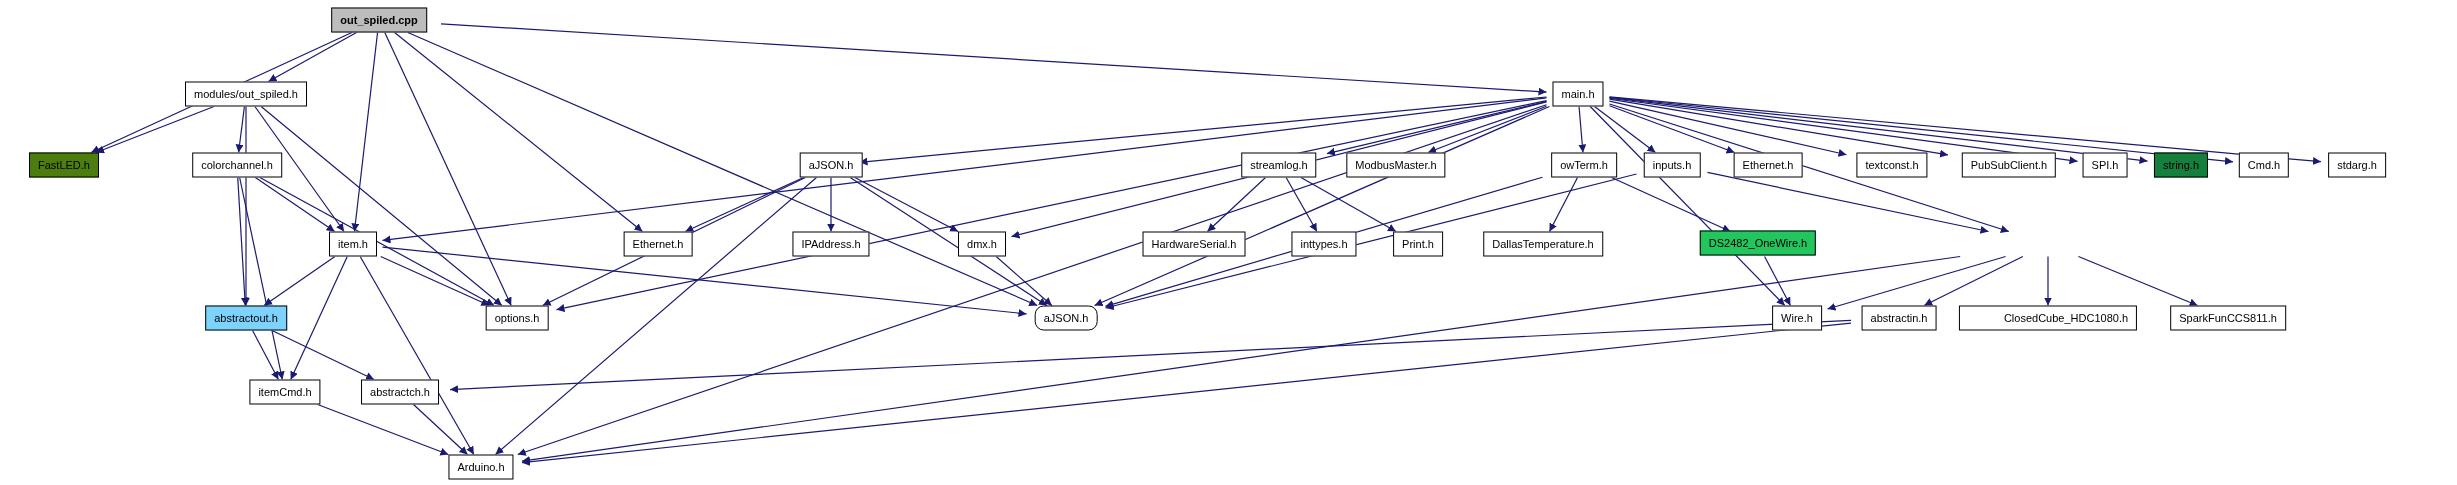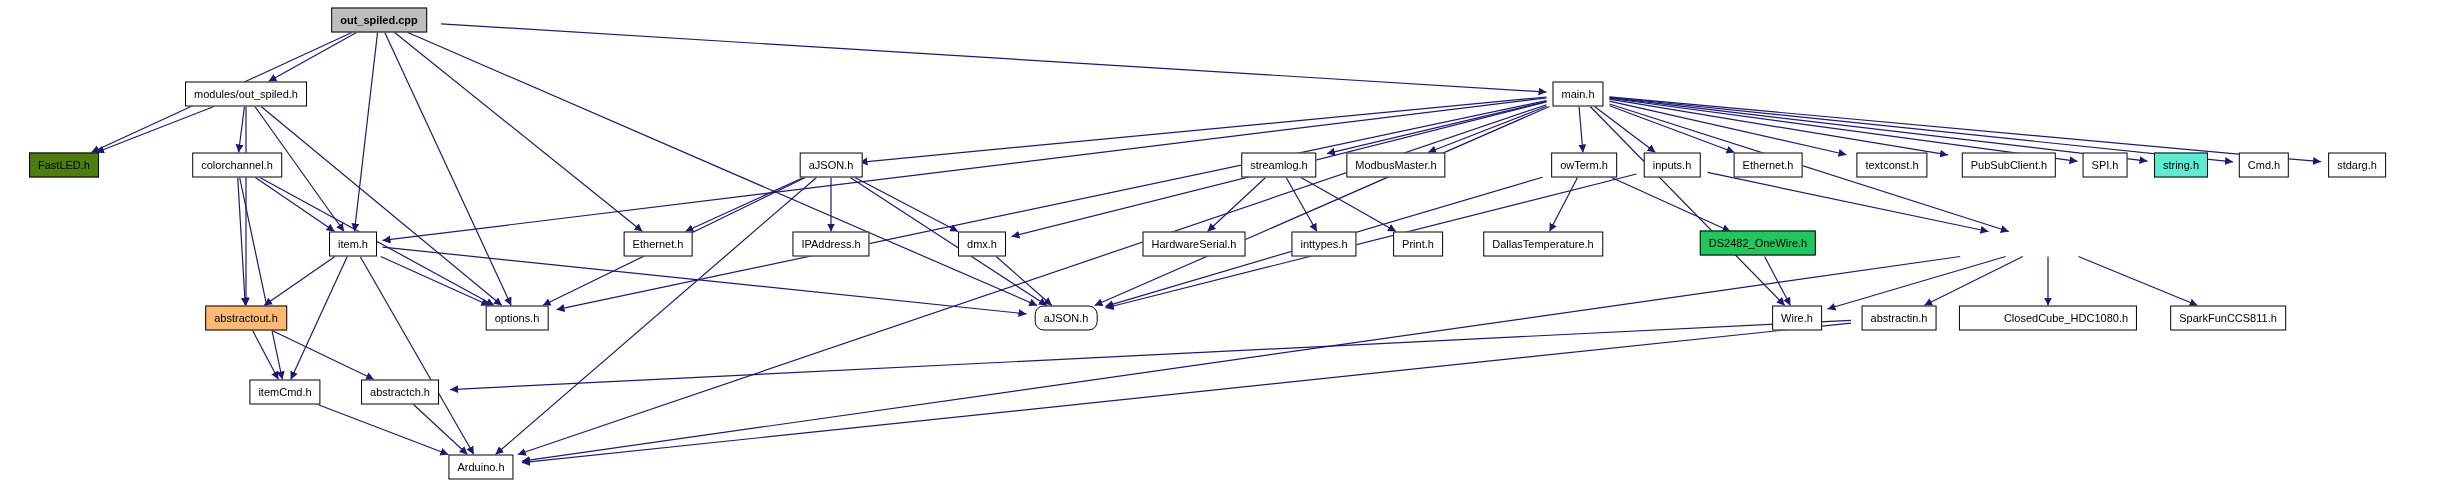--- a/index.html
+++ b/index.html
@@ -121,33 +121,33 @@
     <div class="node" style="left: 237px; top: 165px; background: rgb(255, 255, 255); border-color: rgb(0, 0, 0);">colorchannel.h</div>
     <div class="node" style="left: 831px; top: 165px; background: rgb(255, 255, 255); border-color: rgb(0, 0, 0);">aJSON.h</div>
     <div class="node" style="left: 1279px; top: 165px; background: rgb(255, 255, 255); border-color: rgb(0, 0, 0);">streamlog.h</div>
     <div class="node" style="left: 1396px; top: 165px; background: rgb(255, 255, 255); border-color: rgb(0, 0, 0);">ModbusMaster.h</div>
     <div class="node" style="left: 1584px; top: 165px; background: rgb(255, 255, 255); border-color: rgb(0, 0, 0);">owTerm.h</div>
     <div class="node" style="left: 1672px; top: 165px; background: rgb(255, 255, 255); border-color: rgb(0, 0, 0);">inputs.h</div>
     <div class="node" style="left: 1768px; top: 165px; background: rgb(255, 255, 255); border-color: rgb(0, 0, 0);">Ethernet.h</div>
     <div class="node" style="left: 1892px; top: 165px; background: rgb(255, 255, 255); border-color: rgb(0, 0, 0);">textconst.h</div>
     <div class="node" style="left: 2009px; top: 165px; background: rgb(255, 255, 255); border-color: rgb(0, 0, 0);">PubSubClient.h</div>
     <div class="node" style="left: 2105px; top: 165px; background: rgb(255, 255, 255); border-color: rgb(0, 0, 0);">SPI.h</div>
-    <div class="node" style="left: 2181px; top: 165px; background: #5eead4; border-color: rgb(0, 0, 0);">string.h</div>
+    <div class="node" style="left: 2181px; top: 165px; background: #15803d; border-color: rgb(0, 0, 0);">string.h</div>
     <div class="node" style="left: 2264px; top: 165px; background: rgb(255, 255, 255); border-color: rgb(0, 0, 0);">Cmd.h</div>
     <div class="node" style="left: 2357px; top: 165px; background: rgb(255, 255, 255); border-color: rgb(0, 0, 0);">stdarg.h</div>
     <div class="node" style="left: 353px; top: 244px; background: rgb(255, 255, 255); border-color: rgb(0, 0, 0);">item.h</div>
     <div class="node" style="left: 658px; top: 244px; background: rgb(255, 255, 255); border-color: rgb(0, 0, 0);">Ethernet.h</div>
     <div class="node" style="left: 831px; top: 244px; background: rgb(255, 255, 255); border-color: rgb(0, 0, 0);">IPAddress.h</div>
     <div class="node" style="left: 982px; top: 244px; background: rgb(255, 255, 255); border-color: rgb(0, 0, 0); text-align: right;">dmx.h</div>
     <div class="node" style="left: 1194px; top: 244px; background: rgb(255, 255, 255); border-color: rgb(0, 0, 0);">HardwareSerial.h</div>
     <div class="node" style="left: 1324px; top: 244px; background: rgb(255, 255, 255); border-color: rgb(0, 0, 0);">inttypes.h</div>
     <div class="node" style="left: 1418px; top: 244px; background: rgb(255, 255, 255); border-color: rgb(0, 0, 0);">Print.h</div>
     <div class="node" style="left: 1543px; top: 244px; background: rgb(255, 255, 255); border-color: rgb(0, 0, 0);">DallasTemperature.h</div>
     <div class="node" style="left: 1758px; top: 243px; background: #22c55e; border-color: rgb(0, 0, 0);">DS2482_OneWire.h</div>
-    <div class="node" style="left: 246px; top: 318px; background: #fdba74; border-color: rgb(0, 0, 0);">abstractout.h</div>
+    <div class="node" style="left: 246px; top: 318px; background: #7dd3fc; border-color: rgb(0, 0, 0);">abstractout.h</div>
     <div class="node" style="left: 517px; top: 318px; background: rgb(255, 255, 255); border-color: rgb(0, 0, 0);">options.h</div>
     <div class="node" style="left: 1066px; top: 318px; background: rgb(255, 255, 255); border-color: rgb(0, 0, 0); border-radius: 9px;">aJSON.h</div>
     <div class="node" style="left: 1797px; top: 318px; background: rgb(255, 255, 255); border-color: rgb(0, 0, 0);">Wire.h</div>
     <div class="node" style="left: 1899px; top: 318px; background: rgb(255, 255, 255); border-color: rgb(0, 0, 0);">abstractin.h</div>
     <div class="node" style="left: 2048px; top: 318px; background: rgb(255, 255, 255); border-color: rgb(0, 0, 0); padding-left: 44px;">ClosedCube_HDC1080.h</div>
     <div class="node" style="left: 2228px; top: 318px; background: rgb(255, 255, 255); border-color: rgb(0, 0, 0);">SparkFunCCS811.h</div>
     <div class="node" style="left: 285px; top: 392px; background: rgb(255, 255, 255); border-color: rgb(0, 0, 0);">itemCmd.h</div>
     <div class="node" style="left: 400px; top: 392px; background: rgb(255, 255, 255); border-color: rgb(0, 0, 0);">abstractch.h</div>
     <div class="node" style="left: 481px; top: 467px; background: rgb(255, 255, 255); border-color: rgb(0, 0, 0);">Arduino.h</div>
   </div>

